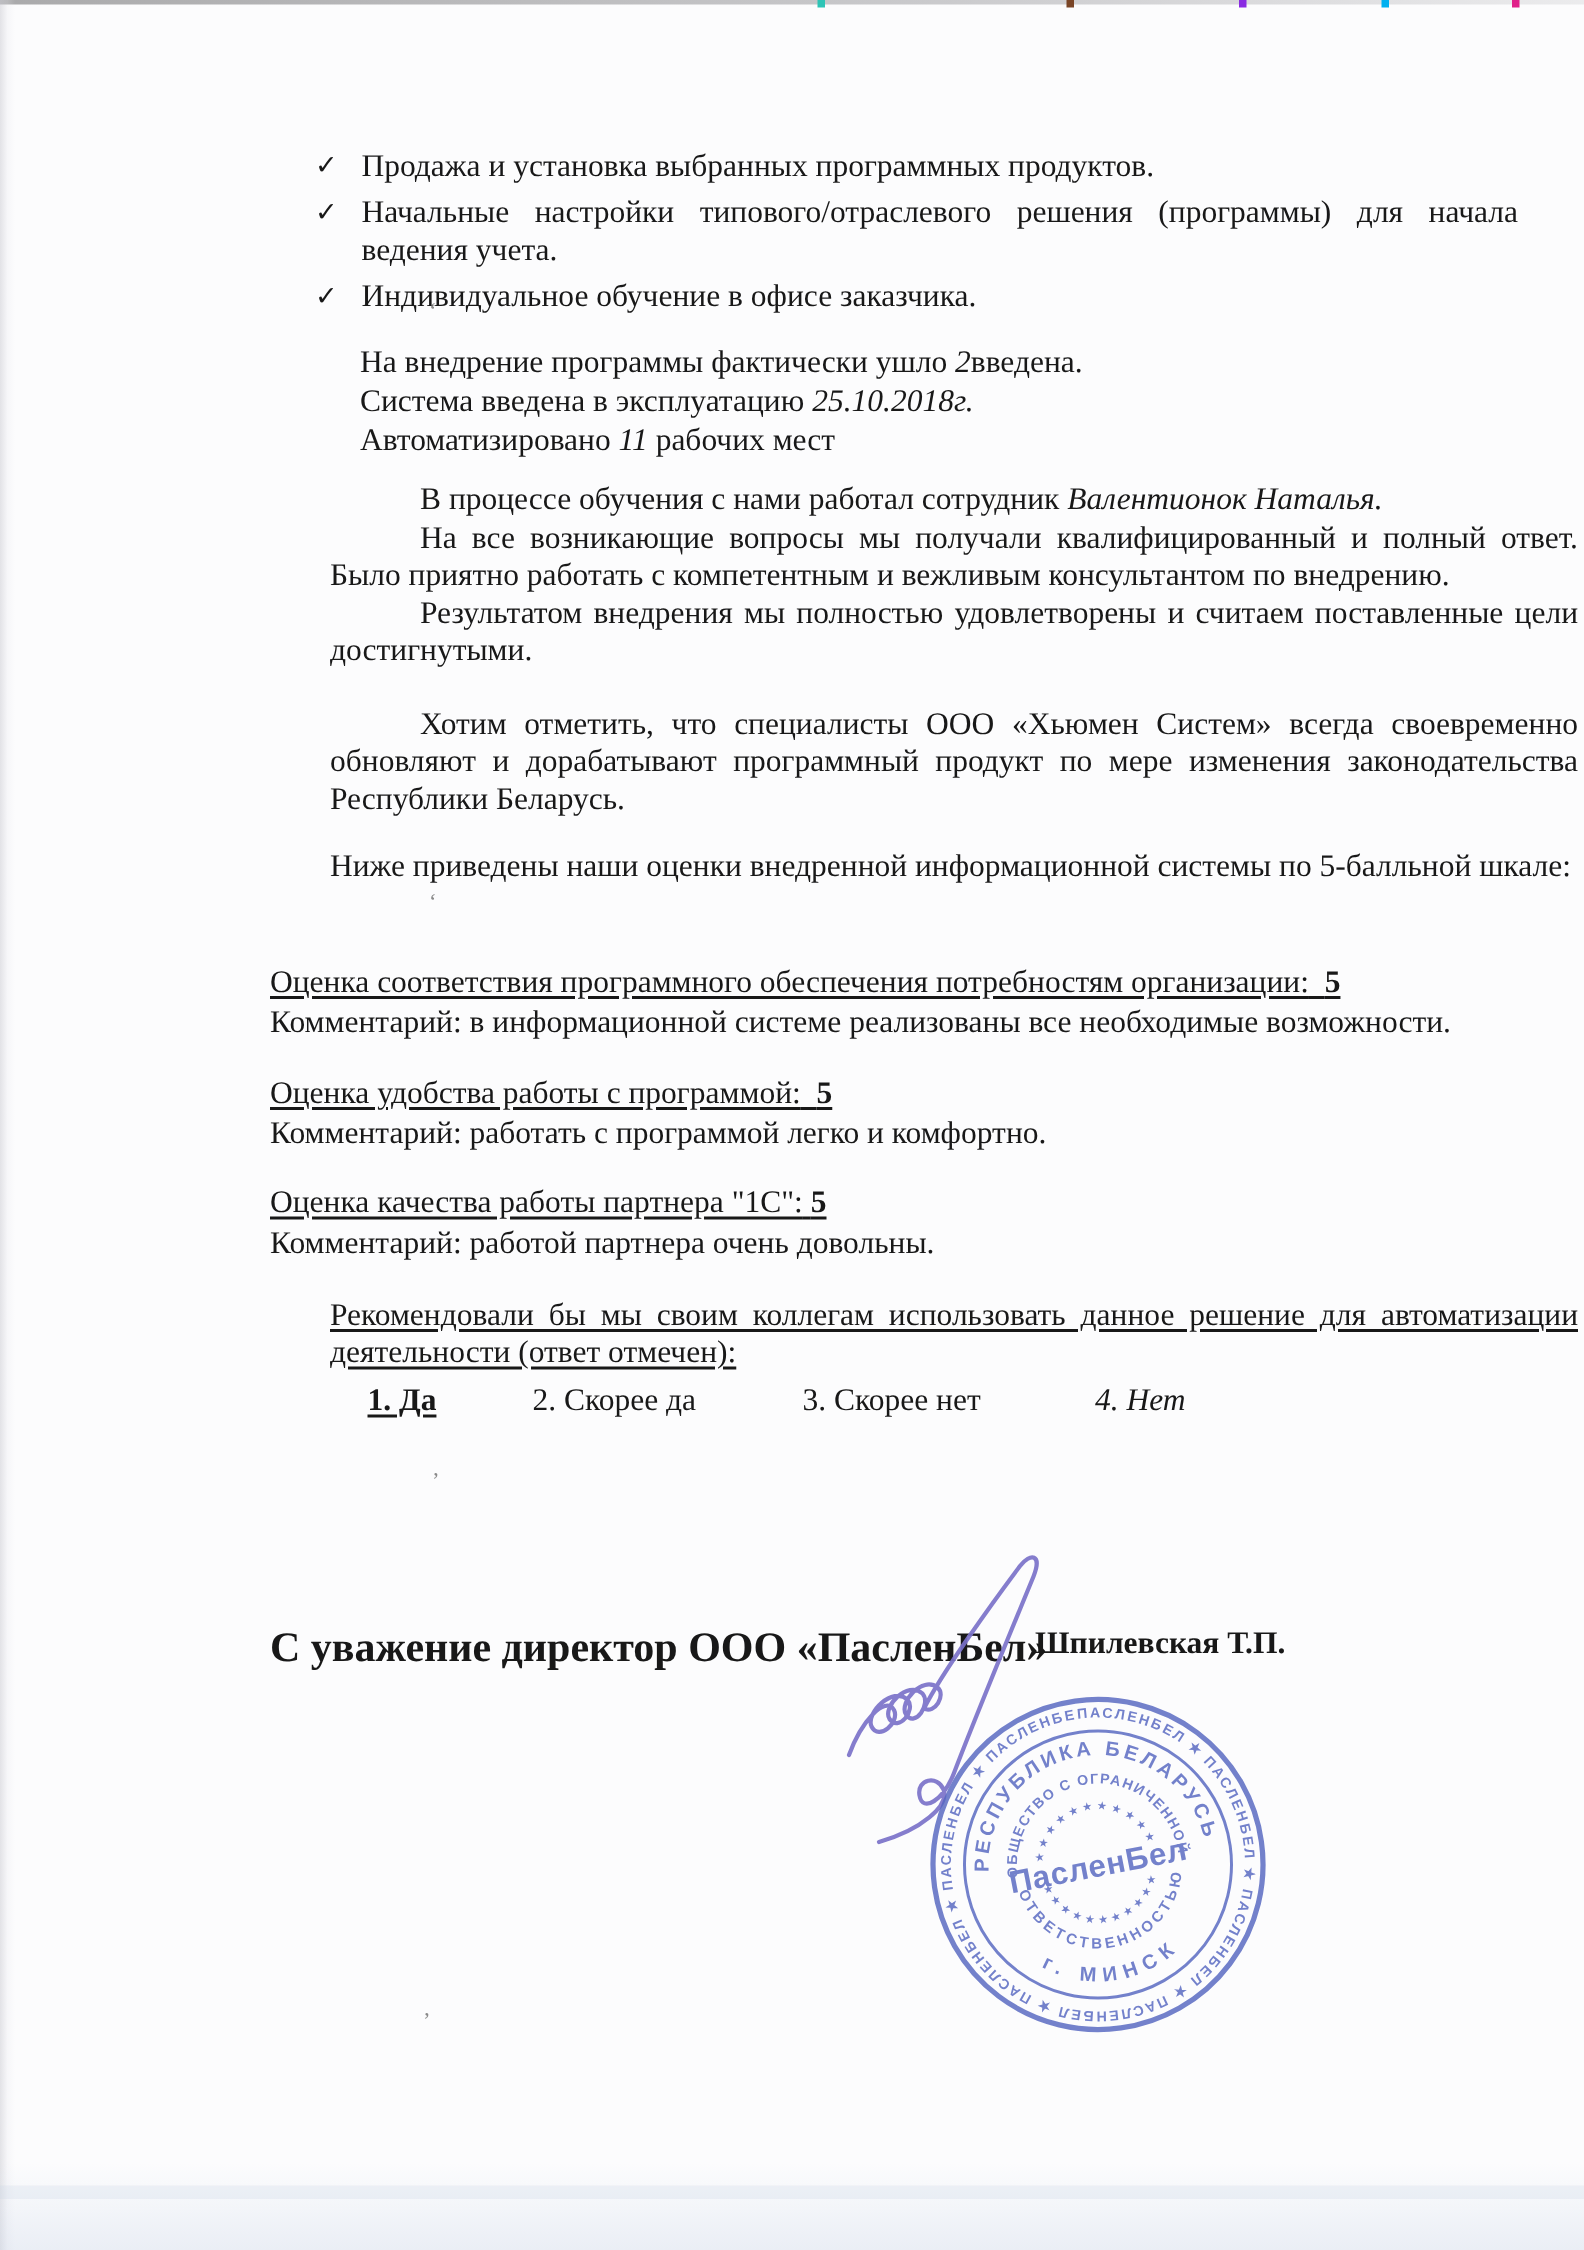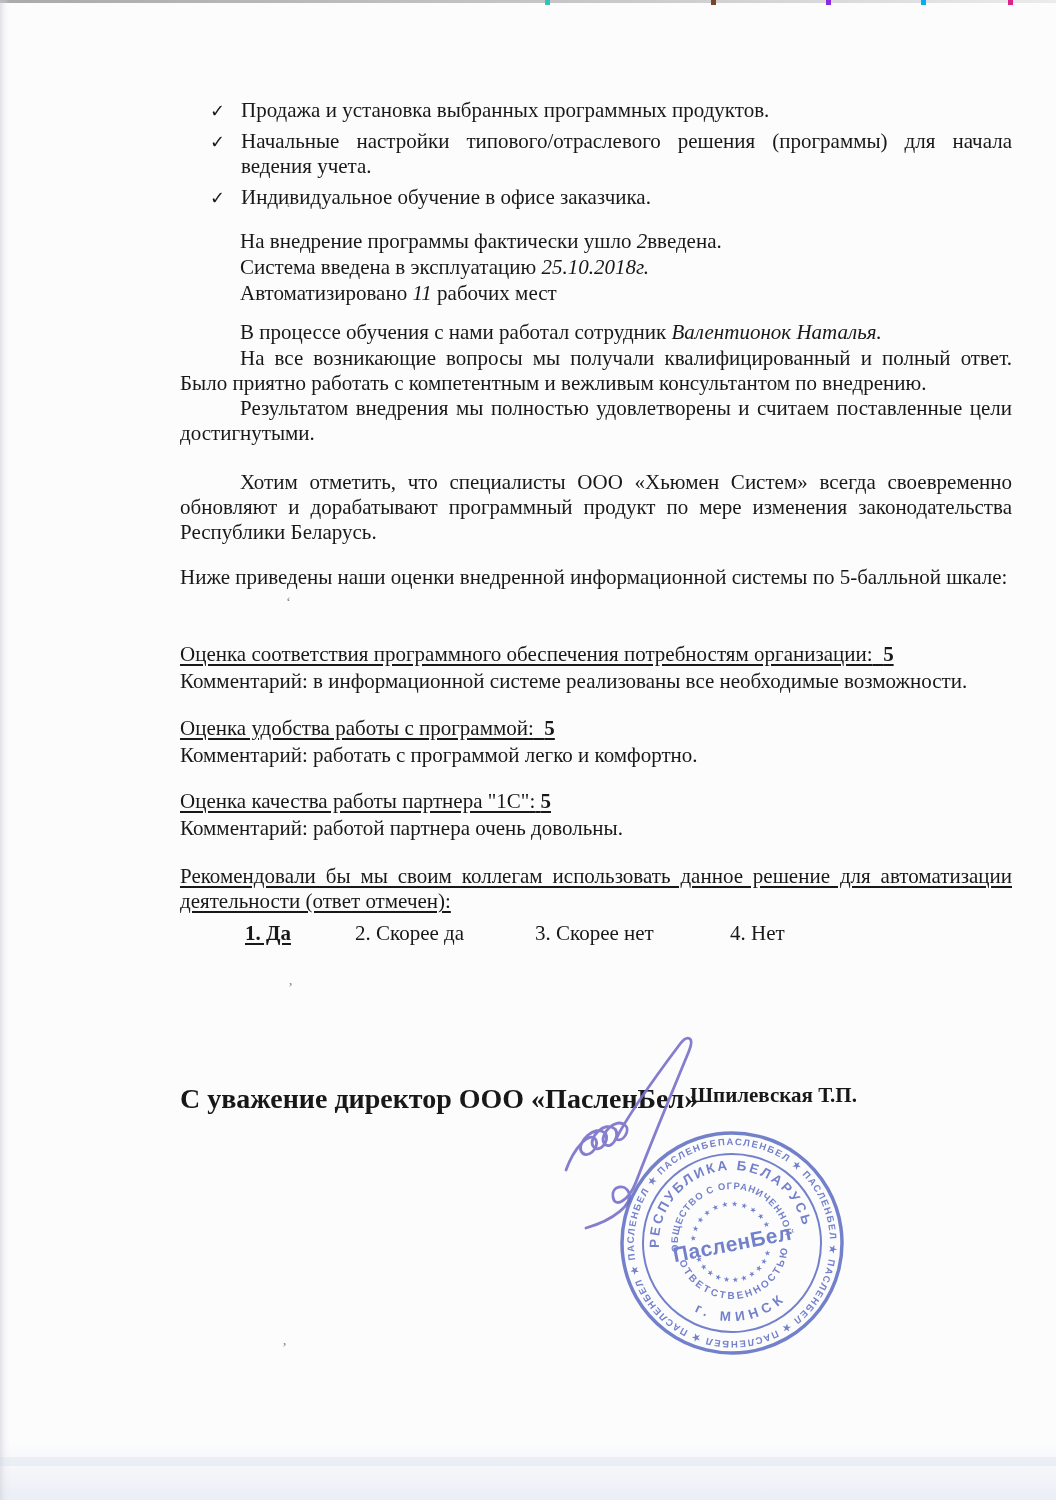--- a/index.html
+++ b/index.html
@@ -16,21 +16,21 @@
   .top-line{position:absolute;top:0;left:0;width:1056px;height:3px;
     background:linear-gradient(90deg,rgba(70,70,72,.45),rgba(110,110,115,.35) 60%,rgba(140,140,145,.15));}
   .speck{position:absolute;top:0;height:5px;width:5px;}
   .left-edge{position:absolute;top:0;left:0;width:10px;height:1500px;
     background:linear-gradient(90deg,rgba(205,205,212,.55),rgba(230,230,236,.25),transparent);}
   .bottom-strip{position:absolute;left:0;bottom:0;width:1056px;height:58px;
     background:linear-gradient(0deg,rgba(205,215,232,.38),rgba(215,224,238,.18) 60%,transparent);}
   .bottom-band{position:absolute;left:0;bottom:34px;width:1056px;height:9px;background:rgba(200,210,226,.25);}
 
   .line{position:absolute;left:180px;width:832px;font-size:21px;line-height:25px;}
-  .just{text-align:justify;}
+  .just{text-align:justify;margin-left:40px;}
   .indent{text-indent:60px;}
   .u{text-decoration:underline;text-decoration-thickness:1.6px;text-underline-offset:3px;}
   .b{font-weight:bold;}
   .i{font-style:italic;}
   .score{font-weight:bold;}
 
   .bullets{position:absolute;left:210px;top:98px;width:802px;font-size:21px;line-height:25px;}
   .bullet-item{position:relative;padding-left:31px;text-align:justify;margin-bottom:6px;}
   .bullet-mark{position:absolute;left:0;top:0;font-family:"DejaVu Sans",sans-serif;font-size:18px;}
 
@@ -109,21 +109,21 @@
     <span class="u"><span>Оценка качества работы партнера "1С":</span>&nbsp;<span class="score">5</span></span>
   </div>
   <div class="line just u" style="top:864px;">Рекомендовали бы мы своим коллегам использовать данное решение для автоматизации деятельности (ответ отмечен):</div>
 
   <div class="line" style="top:816px;">Комментарий: работой партнера очень довольны.</div>
 
   <div class="opts">
     <span class="opt b u" style="left:65px;">1. Да</span>
     <span class="opt" style="left:175px;text-align:right;">2. Скорее да</span>
     <span class="opt" style="left:355px;">3. Скорее нет</span>
-    <span class="opt" style="left:550px;">4. Нет</span>
+    <span class="opt" style="left:550px;font-style:italic;">4. Нет</span>
   </div>
 
   <span class="sig-closing">С уважение директор ООО «ПасленБел»</span>
   <span class="sig-name">Шпилевская Т.П.</span>
 
   <svg class="sig-svg" width="185" height="205" viewBox="0 0 185 205">
     <path fill="none" stroke-width="2.8" stroke-linecap="round" opacity="0.92" d="M 16 140
          C 24 118, 40 100, 46 110
          C 50 118, 36 131, 31 121
          C 27 112, 45 94, 55 103

